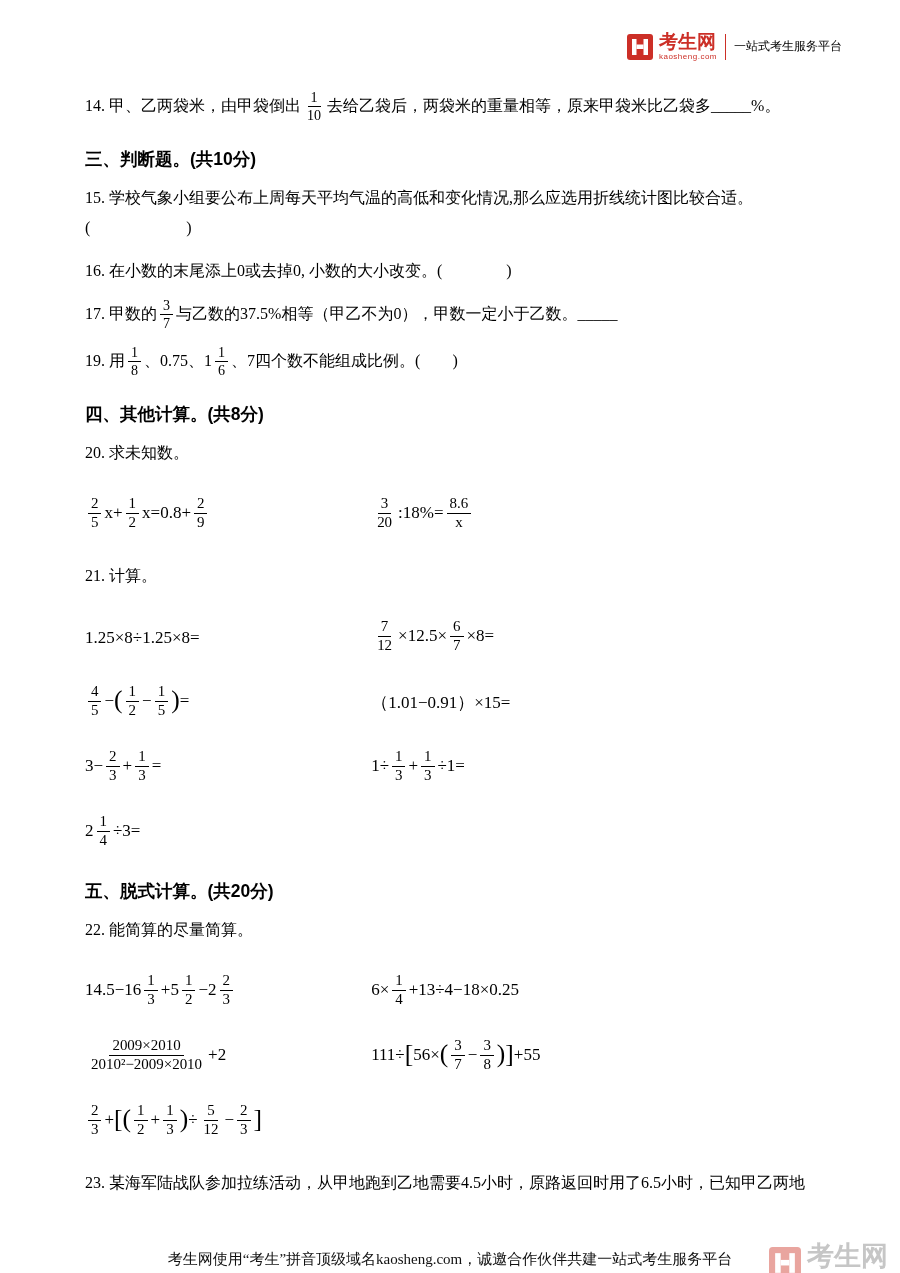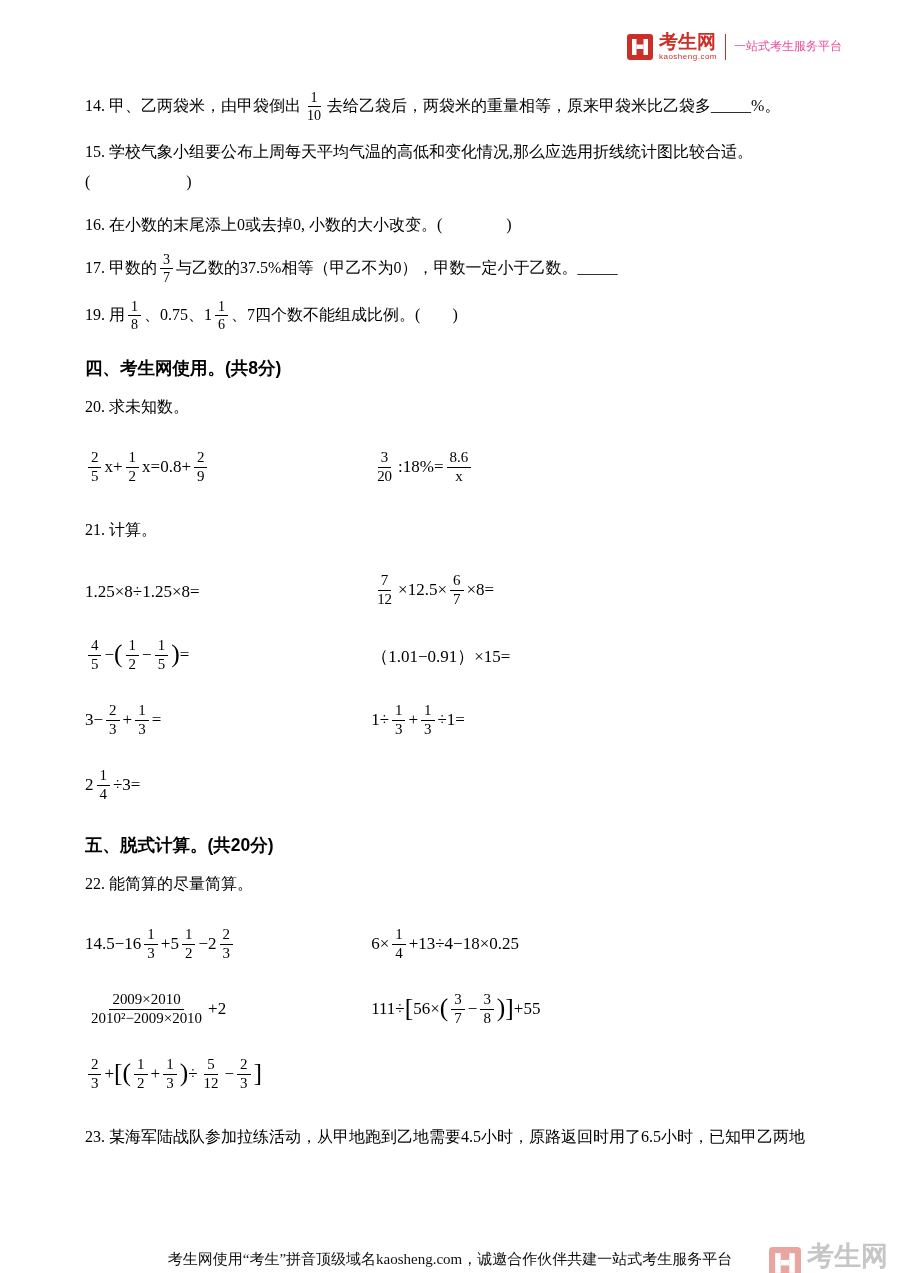--- a/index.html
+++ b/index.html
@@ -45,21 +45,21 @@
     margin-top: 2px;
     font-family: "Liberation Sans", "DejaVu Sans", sans-serif;
   }
   .brand-divider {
     width: 1px;
     height: 26px;
     background: #cc2f27;
     margin: 0 8px;
   }
   .brand-tagline {
-    color: #ec4899;
+    color: #000000;
     font-size: 12px;
     font-family: "Liberation Sans", "DejaVu Sans", sans-serif;
   }
 
   
   main {
     position: absolute;
     left: 85px;
     right: 62px;
     top: 62px;
@@ -161,34 +161,35 @@
       <span class="brand-divider"></span>
       <span class="brand-tagline">一站式考生服务平台</span>
     </div>
   </header>
 
   <main id="content">
       <div class="q-line">14. 甲、乙两袋米，由甲袋倒出<span class="frac">
           <span class="num">1</span>
           <span class="den">10</span>
         </span>去给乙袋后，两袋米的重量相等，原来甲袋米比乙袋多_____%。</div>
+      <div class="sec-heading">三、判断题。(共10分)</div>
       <div class="q-line">15. 学校气象小组要公布上周每天平均气温的高低和变化情况,那么应选用折线统计图比较合适。(　　　　　　)</div>
       <div class="q-line">16. 在小数的末尾添上0或去掉0, 小数的大小改变。(　　　　)</div>
       <div class="q-line">17. 甲数的<span class="frac">
           <span class="num">3</span>
           <span class="den">7</span>
         </span>与乙数的37.5%相等（甲乙不为0），甲数一定小于乙数。_____</div>
       <div class="q-line">19. 用<span class="frac">
           <span class="num">1</span>
           <span class="den">8</span>
         </span>、0.75、1<span class="frac">
           <span class="num">1</span>
           <span class="den">6</span>
         </span>、7四个数不能组成比例。(　　)</div>
-      <div class="sec-heading">四、考生网使用。(共8分)</div>
+      <div class="sec-heading">四、其他计算。(共8分)</div>
       <div class="q-line">20. 求未知数。</div>
       <div class="math-row">
         <div class="col-left"><span class="frac">
             <span class="num">2</span>
             <span class="den">5</span>
           </span>x+<span class="frac">
             <span class="num">1</span>
             <span class="den">2</span>
           </span>x=0.8+<span class="frac">
             <span class="num">2</span>

